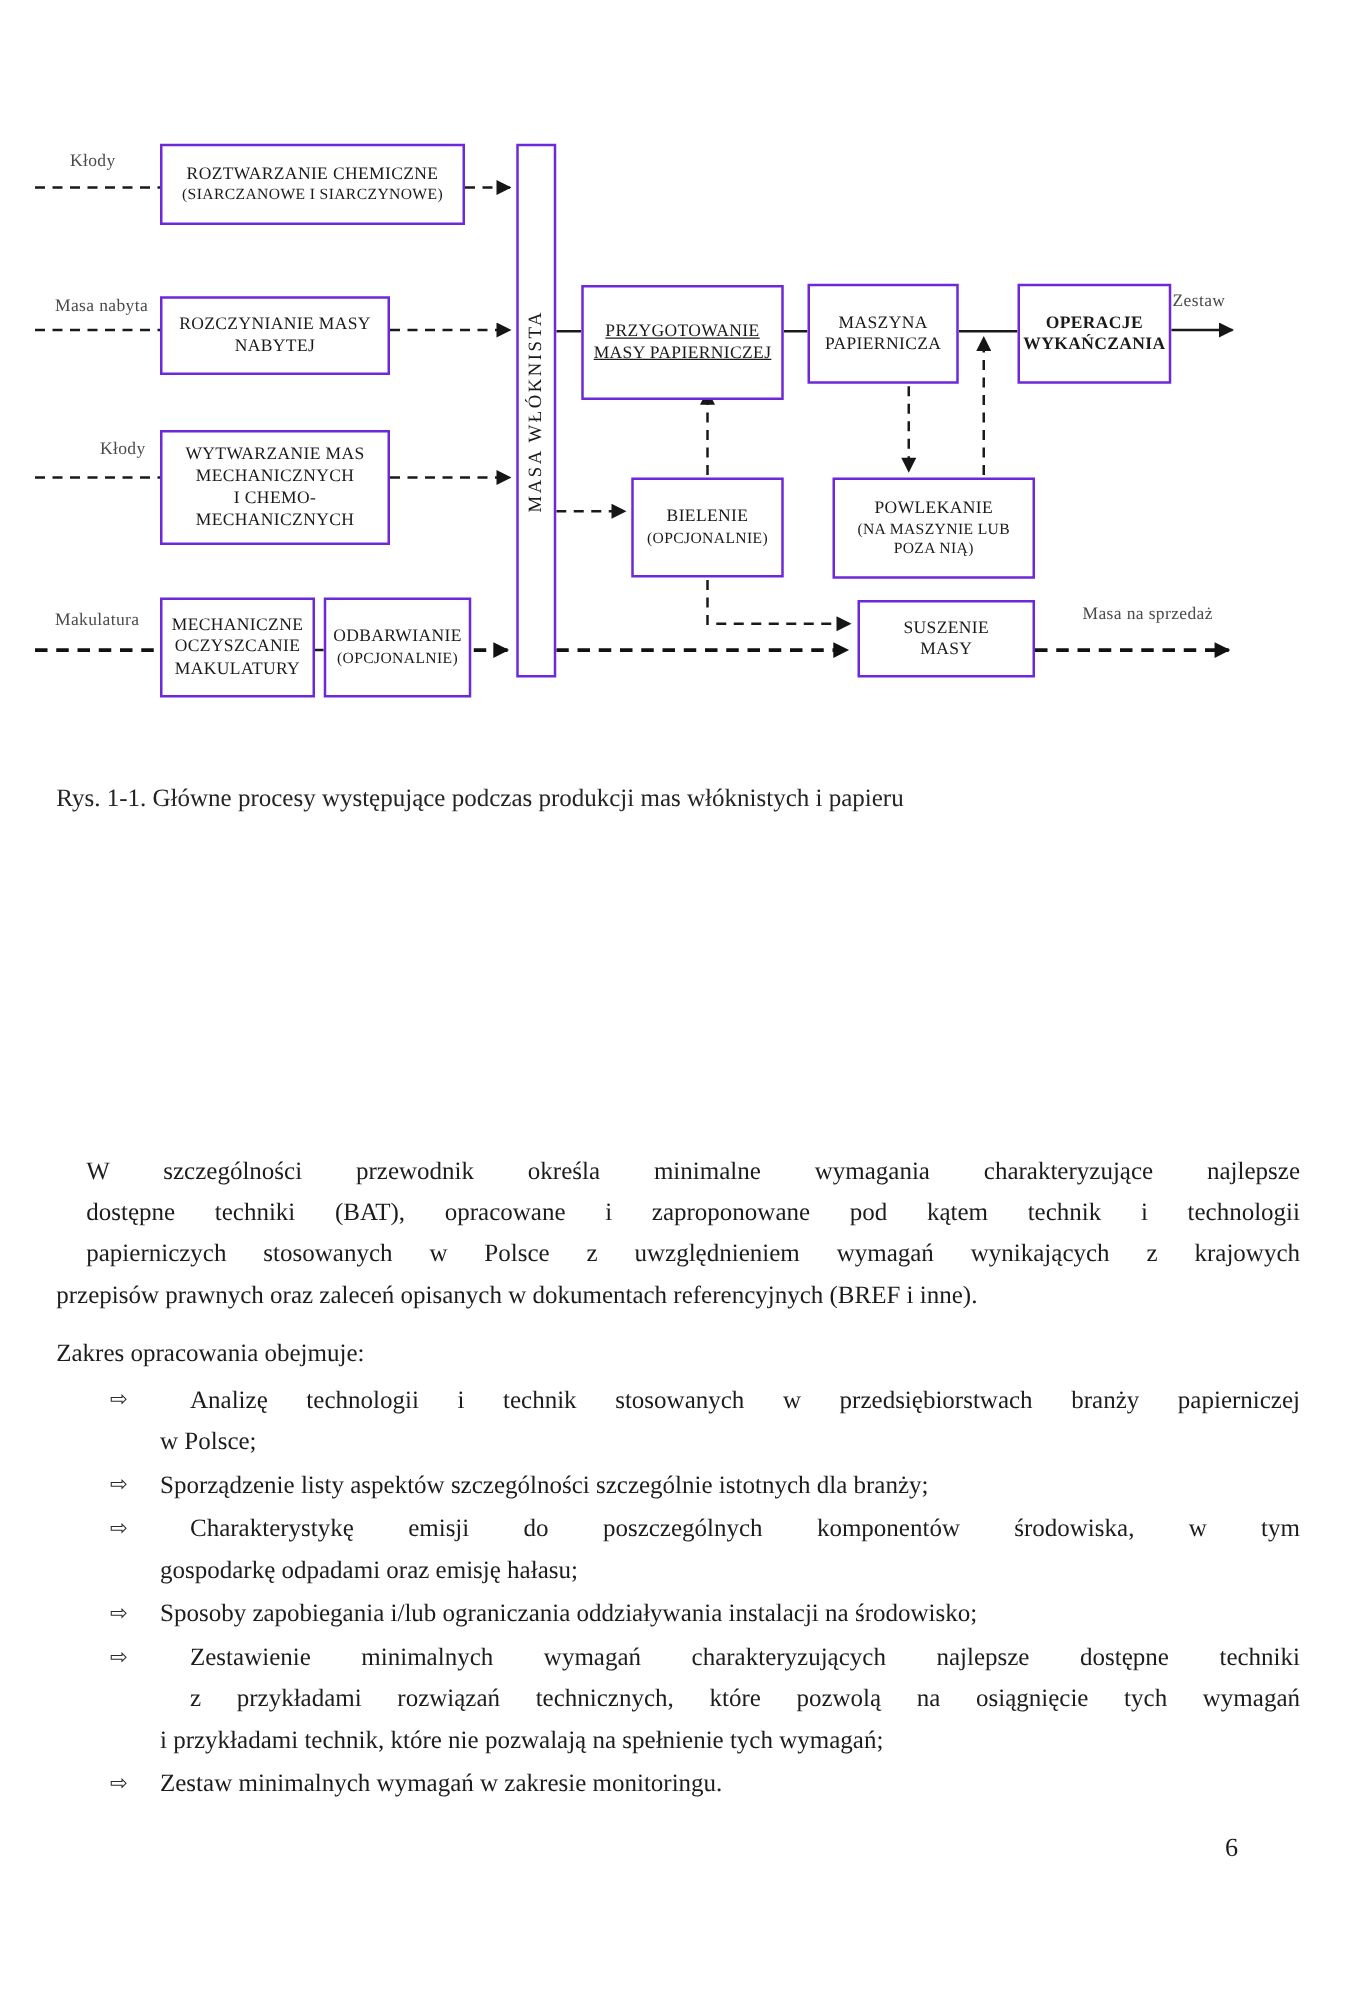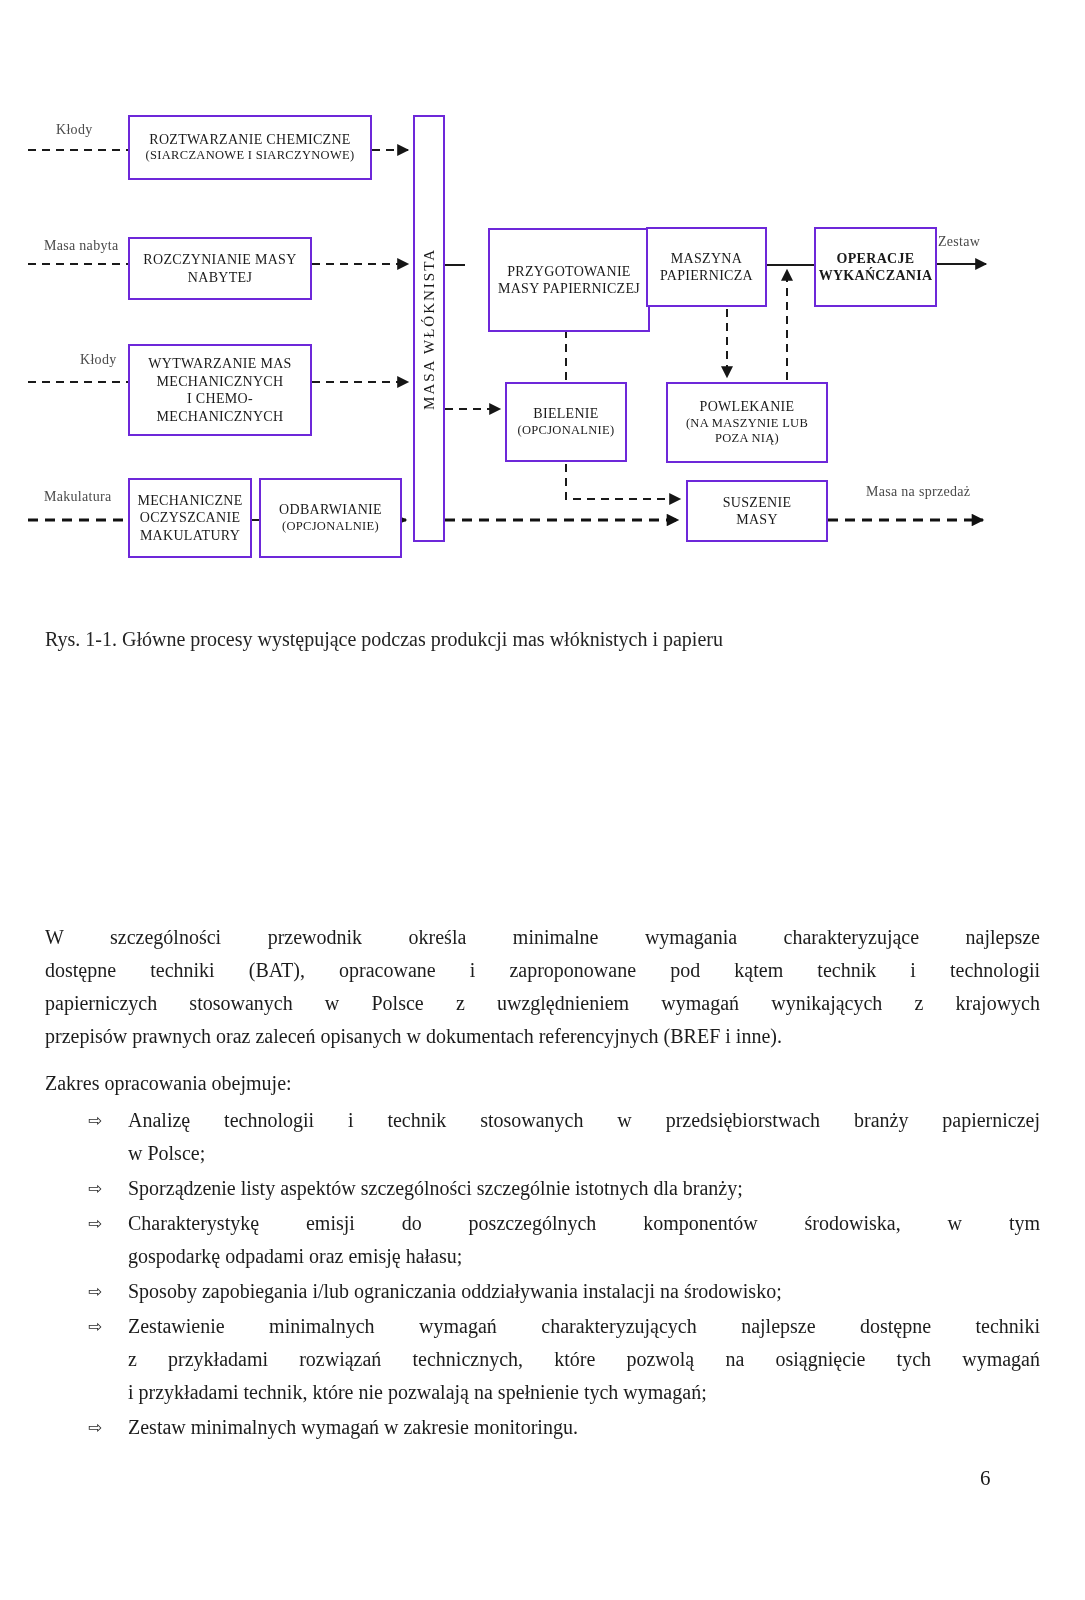--- a/index.html
+++ b/index.html
@@ -30,21 +30,21 @@
   .masa-label{
     writing-mode:vertical-rl;
     transform:rotate(180deg);
     font-size:15px;letter-spacing:2px;white-space:nowrap;color:#1a1a1a;
   }
   .elabel{position:absolute;font-size:14px;color:#4a4a4a;letter-spacing:.3px;}
   .caption{position:absolute;left:45px;top:628px;font-size:20px;color:#242424;}
   
   .textblock{position:absolute;left:45px;top:921px;width:995px;font-size:20px;color:#1c1c1c;}
   .pline{line-height:33px;}
-  .jl{text-align:justify;text-align-last:justify;}
+  .jl{text-align:justify;text-align-last:justify;margin-left:24px;}
   .jl-end{text-align:left;}
   .zakres{margin-top:14px;line-height:33px;}
   .list{margin-top:4px;}
   .li{display:flex;align-items:flex-start;margin-bottom:2px;}
   .bullet{
     flex:none;margin-left:43px;width:40px;
     font-family:"DejaVu Sans",sans-serif;
     font-size:17px;line-height:33px;color:#2a2a2a;
   }
   .litext{flex:1;line-height:33px;}
@@ -112,30 +112,30 @@
 I CHEMO-
 MECHANICZNYCH</div>
   </div>
 
   <div class="dbox" style="left:128px;top:478px;width:124px;height:80px;">
     <div class="bl">MECHANICZNE
 OCZYSZCANIE
 MAKULATURY</div>
   </div>
 
-  <div class="dbox" style="left:259px;top:478px;width:143px;height:80px;">
+  <div class="dbox" style="left:259px;top:478px;width:118px;height:80px;">
     <div class="bl">ODBARWIANIE</div>
     <div class="bl sub">(OPCJONALNIE)</div>
   </div>
 
   <div class="dbox" style="left:413px;top:115px;width:32px;height:427px;">
     <div class="masa-label">MASA WŁÓKNISTA</div>
   </div>
 
-  <div class="dbox" style="left:488px;top:228px;width:162px;height:104px;">
+  <div class="dbox" style="left:465px;top:228px;width:162px;height:92px;text-decoration:underline;">
     <div class="bl">PRZYGOTOWANIE
 MASY PAPIERNICZEJ</div>
   </div>
 
   <div class="dbox" style="left:646px;top:227px;width:121px;height:80px;">
     <div class="bl">MASZYNA
 PAPIERNICZA</div>
   </div>
 
   <div class="dbox" style="left:814px;top:227px;width:123px;height:80px;font-weight:bold;">

